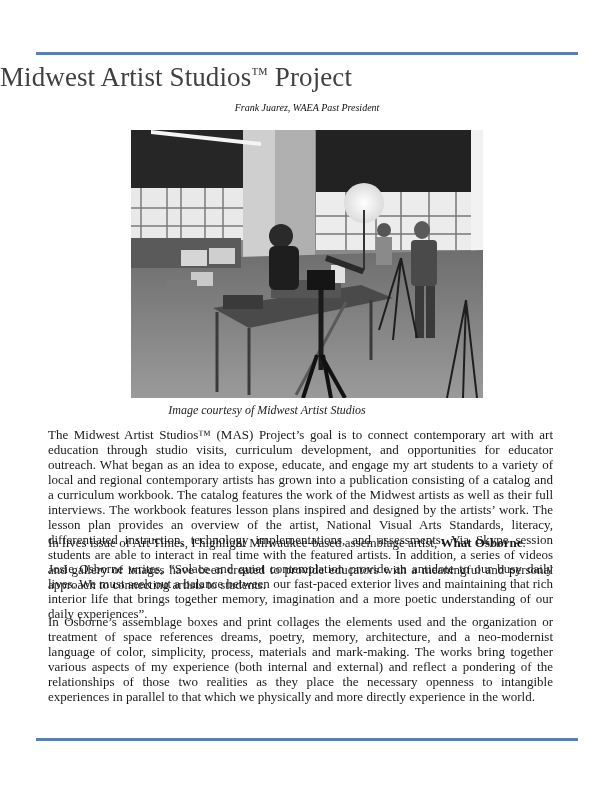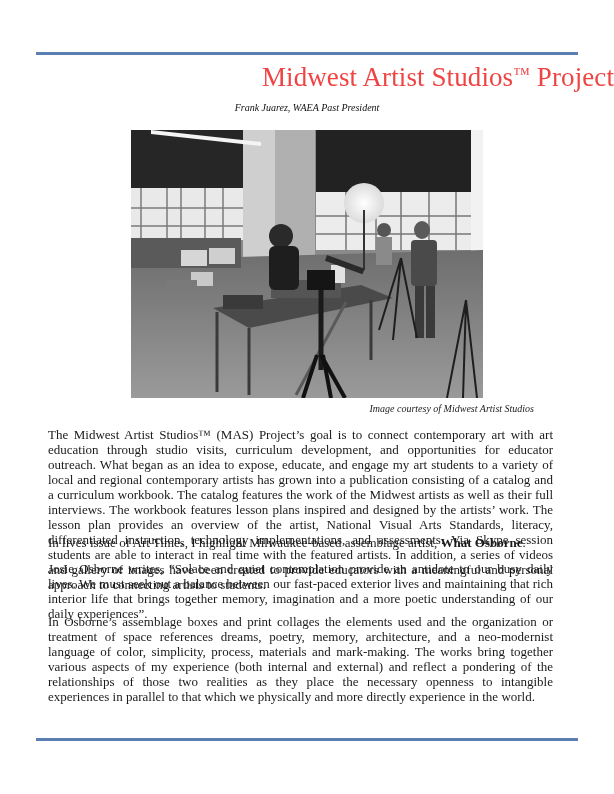--- a/index.html
+++ b/index.html
@@ -1,29 +1,29 @@
 <!DOCTYPE html>
 <html><head>
   <meta charset="utf-8">
   <style>
     html, body { margin: 0; padding: 0; background: #ffffff; }
     body { width: 614px; height: 794px; position: relative; overflow: hidden;
            font-family: "Liberation Serif", "DejaVu Serif", serif; color: #1a1a1a; }
     .rule { position: absolute; left: 36px; width: 542px; height: 3px; background: #5a7fb0; }
     .rule.top { top: 52px; }
     .rule.bottom { top: 738px; }
-    .title { position: absolute; top: 62px; left: 0; width: 614px; text-align: right;
-             font-size: 27px; color: #ef4444; letter-spacing: 0.1px; }
+    .title { position: absolute; top: 62px; left: 0; width: 614px; text-align: left;
+             font-size: 27px; color: #404040; letter-spacing: 0.1px; }
     .title sup.tm { font-size: 17px; vertical-align: 7px; }
     .byline { position: absolute; top: 102px; left: 0; width: 614px; text-align: center;
               font-style: italic; font-size: 10px; color: #111; }
     .photo { position: absolute; left: 131px; top: 130px; width: 352px; height: 268px;
              overflow: hidden; background: #888; }
-    .caption { position: absolute; top: 403px; left: 0; width: 534px; text-align: right;
-               font-style: italic; font-size: 10px; color: #222; }
+    .caption { position: absolute; top: 403px; left: 0; width: 534px; text-align: center;
+               font-style: italic; font-size: 12px; color: #222; }
     .body { position: absolute; left: 48px; width: 505px; font-size: 13px; line-height: 15px;
             text-align: justify; color: #1a1a1a; }
     .p1 { top: 427px; }
     .p2 { top: 535px; }
     .p3 { top: 561px; }
     .p4 { top: 614px; }
     .body b { font-weight: bold; }
   </style>
 </head>
 <body>

